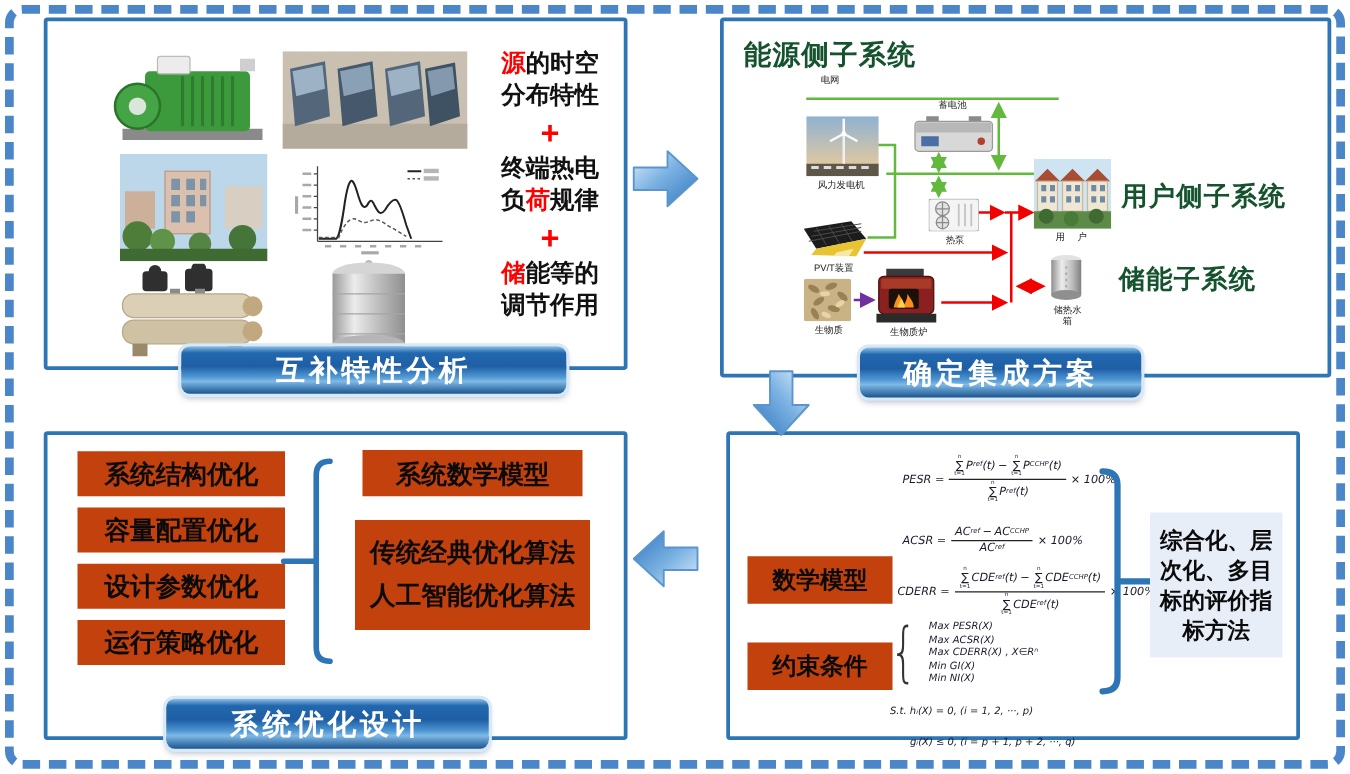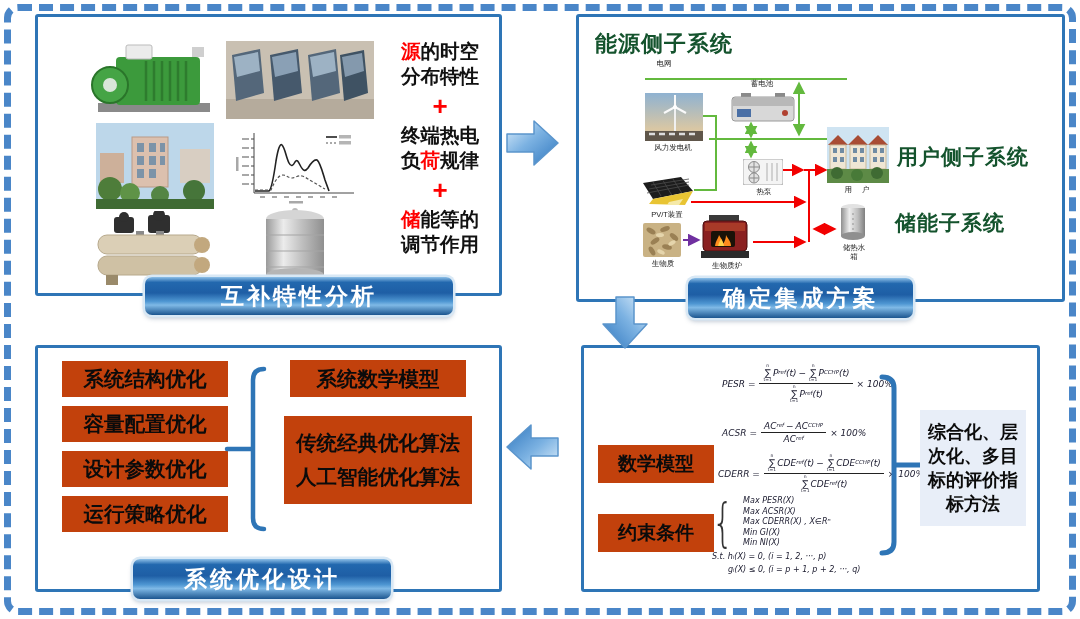--- a/index.html
+++ b/index.html
@@ -50,21 +50,21 @@
   .sum{display:inline-flex;flex-direction:column;align-items:center;line-height:1;margin:0 1px;font-style:normal}
   .sum .lim{font-size:4.5px}
   .sum .sig{font-size:9px}
   sup.sp{font-size:5.5px;font-style:italic;vertical-align:super;line-height:1}
   .op{margin:0 2px;font-style:normal}
   .cons{position:absolute;color:#1a1a2e;font-family:"DejaVu Sans","Liberation Sans",sans-serif}
   .cons-top{display:flex;align-items:center}
   .brace{font-size:52px;line-height:52px;font-weight:200;transform:scaleX(.65);transform-origin:left center;
          font-style:normal;margin-right:-2px;color:#333}
   .clines{font-size:8px;line-height:10.5px;font-style:italic}
-  .stline{font-size:8px;line-height:10.5px;font-style:italic;margin-top:3px}
+  .stline{font-size:8px;line-height:10.5px;font-style:italic;margin-top:15px}
   .ind{margin-left:16px}
 </style>
 </head>
 <body>
 
 <div class="stage">
   <div class="outer"></div>
 
   <section class="panel p-tl">
 

